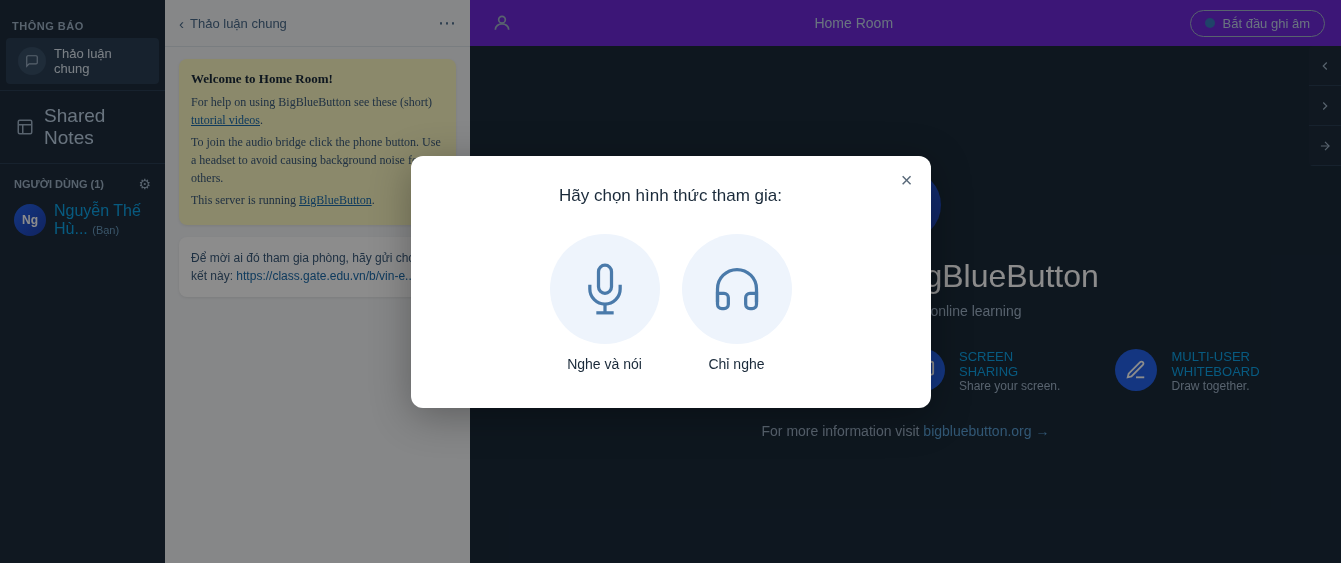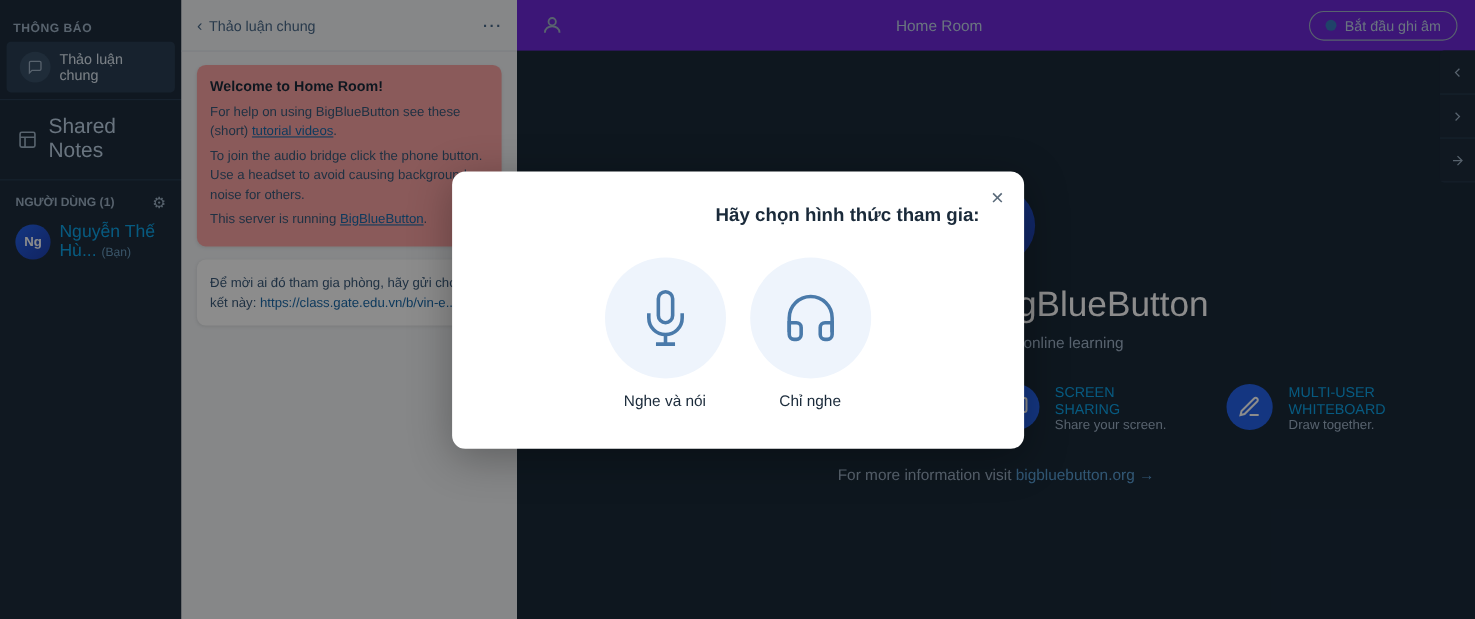--- a/index.html
+++ b/index.html
@@ -170,25 +170,26 @@
     }
 
     .chat-messages {
       flex: 1;
       padding: 12px 14px;
       overflow-y: auto;
       background: #f4f6f8;
     }
 
     .welcome-msg {
-      background: #fca5a5;
+      background: #fef9c3;
       border-radius: 8px;
       padding: 12px;
       margin-bottom: 12px;
       box-shadow: 0 1px 3px rgba(0,0,0,0.08);
+      font-family: Liberation Serif, serif;
     }
 
     .welcome-title {
       font-weight: bold;
       color: #1a2a3a;
       font-size: 13px;
       margin-bottom: 6px;
     }
 
     .welcome-text {
@@ -423,24 +424,24 @@
       top: 14px; right: 18px;
       font-size: 20px;
       color: #5a6a7a;
       cursor: pointer;
       background: none;
       border: none;
       line-height: 1;
     }
 
     .modal-title {
-      text-align: right;
+      text-align: center;
       color: #1a2a3a;
       font-size: 17px;
-      font-weight: 700;
+      font-weight: 400;
       margin-bottom: 28px;
     }
 
     .modal-options {
       display: flex;
       justify-content: center;
       gap: 22px;
     }
 
     .modal-option {

